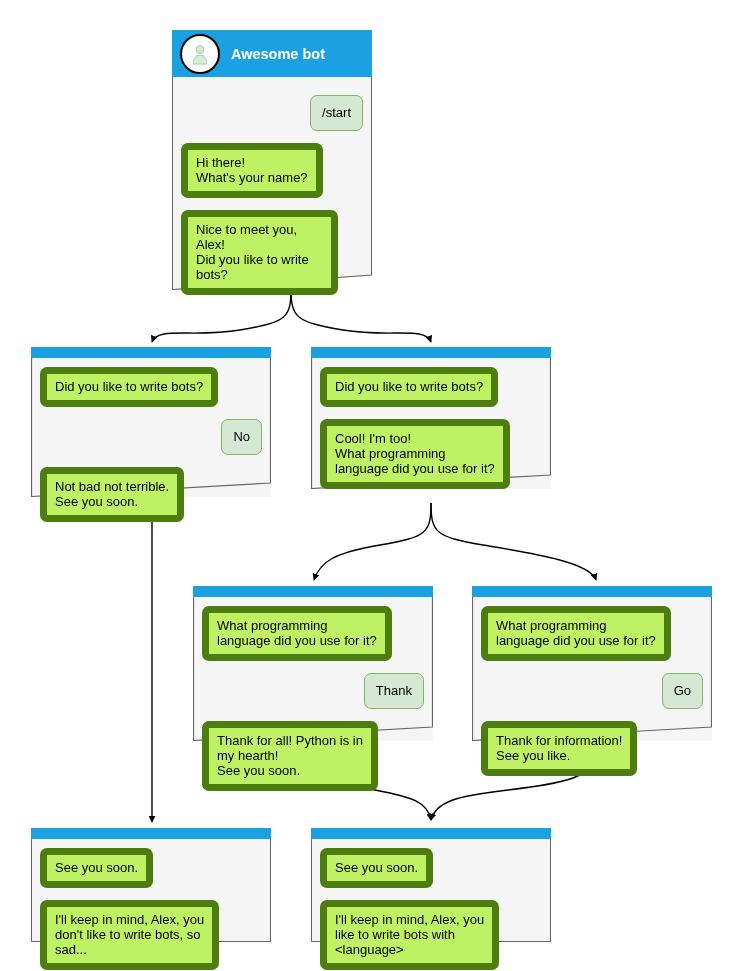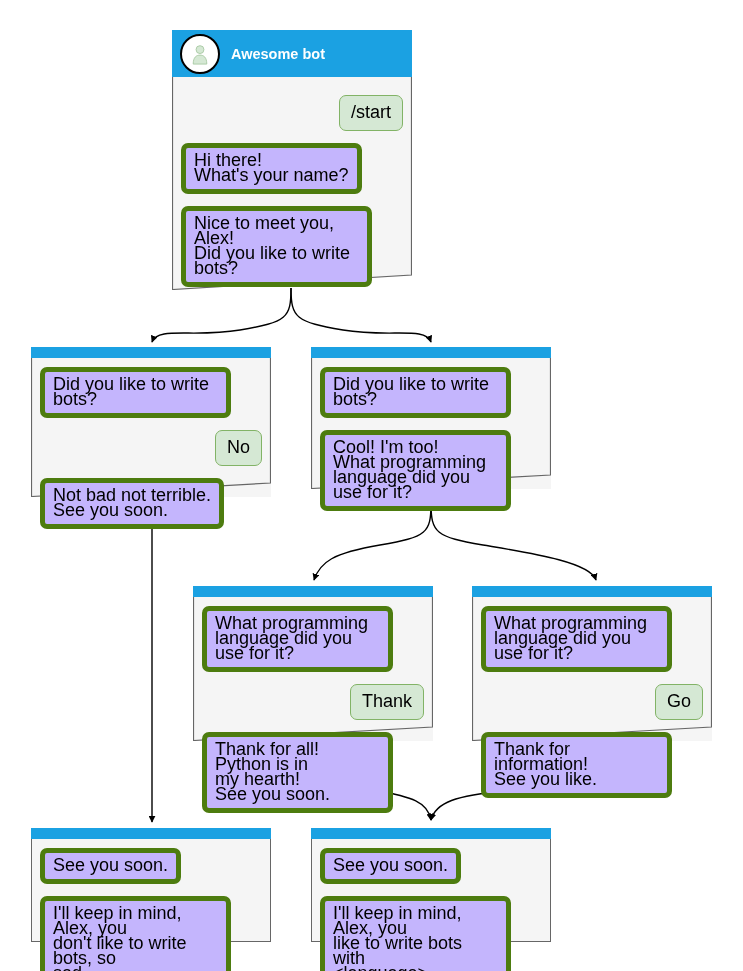--- a/index.html
+++ b/index.html
@@ -101,30 +101,30 @@
   .row {
     display: flex;
     margin-bottom: 12px;
   }
   .row.left { justify-content: flex-start; }
   .row.right { justify-content: flex-end; }
 
   .bubble {
     border-radius: 7px;
     box-sizing: border-box;
-    font-size: 18px;
+    font-size: 13px;
     line-height: 15px;
     color: #000000;
     padding: 5px 8px 6px 8px;
     white-space: pre-line;
     max-width: 86%;
   }
   .bubble.bot {
-    background: #c4b5fd;
-    border: 5px solid #4d7c0f;
+    background: #bef264;
+    border: 7px solid #4d7c0f;
   }
   .bubble.user {
     background: #d5e8d4;
     border: 1px solid #82b366;
     padding: 9px 11px 10px 11px;
     text-align: left;
   }
 </style>
 </head>
 <body>
@@ -146,21 +146,21 @@
 
     <path d="M 431,503 C 431,533 436,537 483,545 C 530,553 590,562 596,580" fill="none" stroke="#000000" stroke-width="1.4" marker-end="url(#arrow)"></path>
 
     <path d="M 152,497 L 152,822" fill="none" stroke="#000000" stroke-width="1.4" marker-end="url(#arrow)"></path>
 
     <path d="M 314,745 C 314,775 330,782 375,790 C 412,797 428,802 431,820" fill="none" stroke="#000000" stroke-width="1.4" marker-end="url(#arrow)"></path>
 
     <path d="M 596,745 C 596,775 578,782 508,790 C 455,796 436,802 431,820" fill="none" stroke="#000000" stroke-width="1.4" marker-end="url(#arrow)"></path>
   </svg>
 
-  <div class="card skew-root" style="left:172px; top:30px; width:240px; height:260px;">
+  <div class="card skew-root" style="left:172px; top:30px; width:200px; height:260px;">
     <div class="frame"></div>
     <svg class="frame-outline" viewBox="0 0 240 260" preserveAspectRatio="none">
       <polygon points="0.5,0.5 239.5,0.5 239.5,245 0.5,259.5" fill="none" stroke="#666666" stroke-width="1.2" vector-effect="non-scaling-stroke"></polygon>
     </svg>
     <div class="header tall">
       <div class="avatar">
         <svg width="22" height="22" viewBox="0 0 24 24" aria-hidden="true">
           <circle cx="12" cy="7.2" r="4.3" fill="#d5e8d4" stroke="#a8c9a4" stroke-width="1"></circle>
           <path d="M4.6 23 C4.6 15.6 8 13.2 12 13.2 C16 13.2 19.4 15.6 19.4 23 Z" fill="#d5e8d4" stroke="#a8c9a4" stroke-width="1"></path>
         </svg>

